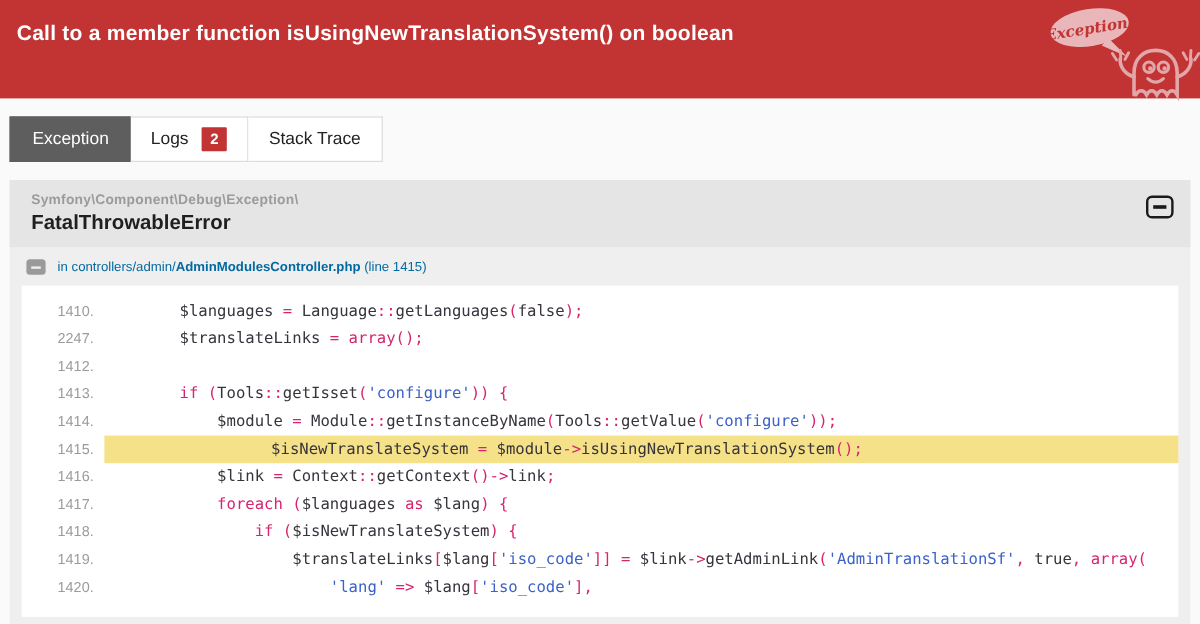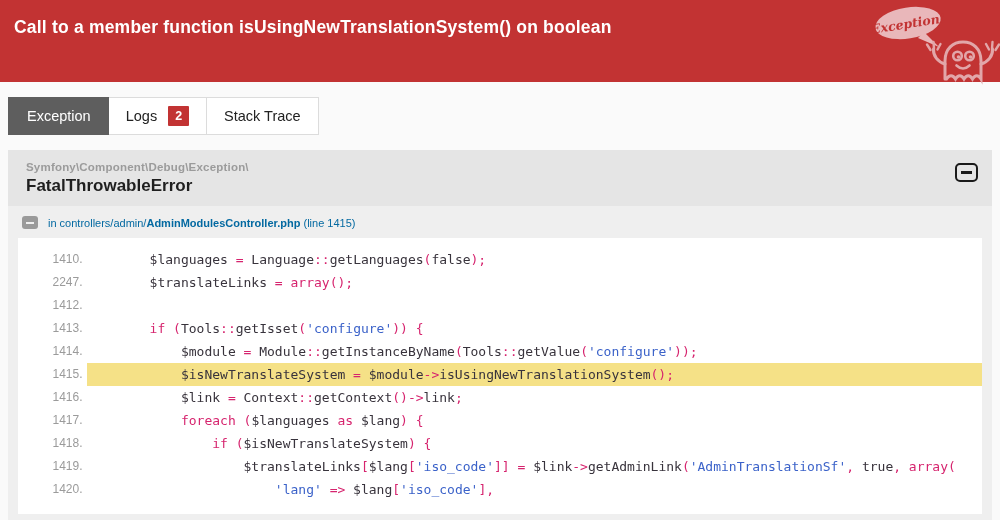--- a/index.html
+++ b/index.html
@@ -41,26 +41,26 @@
     display:flex; align-items:center; justify-content:center; cursor:pointer; padding:0;
   }
   .collapse-btn::after { content:""; width:11px; height:2.5px; background:#1a1a1a; }
   .file-row { display:flex; align-items:center; gap:10px; padding:10px 14px 9px; font-size:11px; color:#0369a1; }
   .file-row b { font-weight:bold; }
   .minus-icon { position:relative; width:16px; height:13px; background:#9a9a9a; border-radius:3px; flex:0 0 auto; cursor:pointer; }
   .minus-icon::after { content:""; position:absolute; left:4px; top:5.5px; width:8px; height:2px; background:#efefef; }
   
   .code-block { background:#fff; margin:0 10px; padding:10px 0 13px; }
   .code-line { display:flex; height:23px; line-height:23px; }
-  .gutter { flex:0 0 69px; padding-left:30px; color:#9b9b9b; font-size:12px;text-align:center; }
+  .gutter { flex:0 0 69px; padding-left:30px; color:#9b9b9b; font-size:12px; }
   pre.code-text {
     margin:0; flex:1; overflow:hidden;
     font-family:"DejaVu Sans Mono", monospace; font-size:13px; line-height:23px;
   }
-  .code-line.hl pre.code-text { background:var(--hl,#f5e187); }
+  .code-line.hl pre.code-text { background:var(--hl,#f5e187);padding-left:45px; }
   .tk-d { color:var(--code-default,#38333c); }
   .tk-k { color:var(--code-keyword,#d6246e); }
   .tk-s { color:var(--code-string,#3b62c9); }
 </style>
 </head>
 <body>
 
 <header class="app-header">
   <h1 class="title">Call to a member function isUsingNewTranslationSystem() on boolean</h1>
   <div class="mascot">

